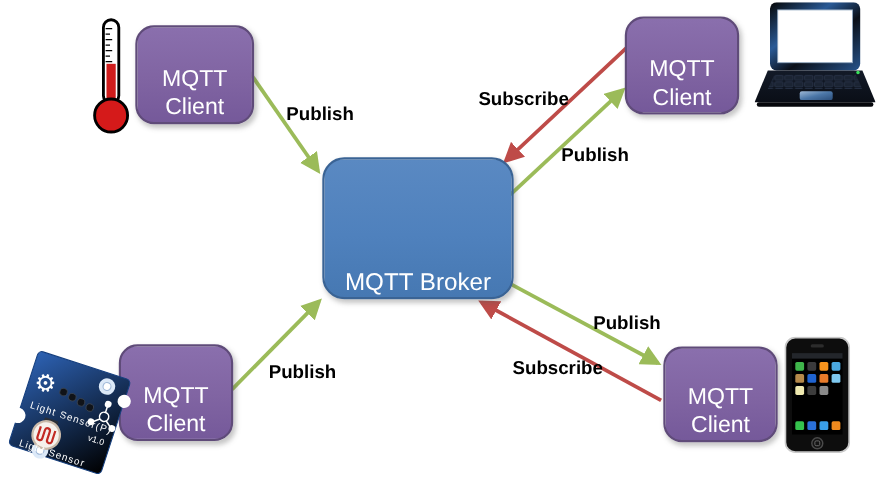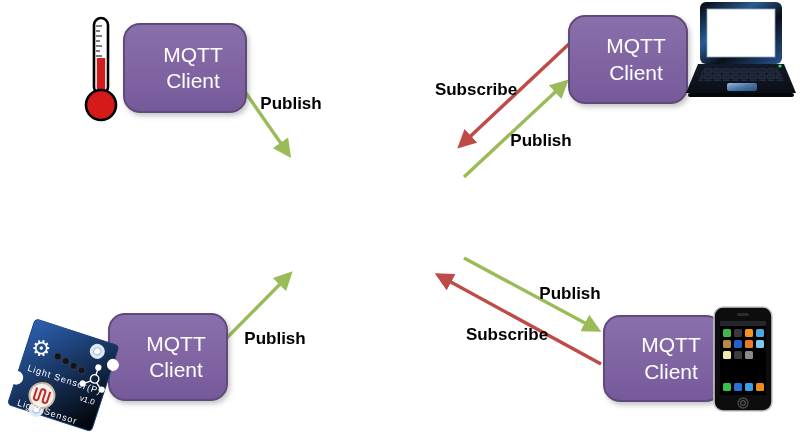--- a/index.html
+++ b/index.html
@@ -2,24 +2,23 @@
 <html><head>
 <meta charset="utf-8">
 <style>
   html,body{margin:0;padding:0;background:#ffffff;}
   #canvas{
     position:relative;width:800px;height:443px;background:#ffffff;overflow:hidden;
     font-family:"Liberation Sans", sans-serif;
   }
   #arrow-layer{position:absolute;left:0;top:0;width:800px;height:443px;z-index:1;}
   .node{
-    position:absolute;z-index:2;display:flex;align-items:center;justify-content:center;
+    position:absolute;z-index:2;display:flex;align-items:flex-end;justify-content:center;
     text-align:center;color:#fff;
     box-shadow:2px 3px 5px rgba(90,90,90,.35);
-    padding-left:16px;
   }
   .client{
     width:100px;height:85px;border-radius:17px;
     background:linear-gradient(180deg,#8a6fad 0%,#8064a2 55%,#75599a 100%);
     border:2px solid #5f4b79;
     font-size:21px;line-height:1.25;
   }
   .broker{
     left:293px;top:143px;width:170px;height:125px;border-radius:20px;
     background:linear-gradient(180deg,#5a89c2 0%,#4f81bd 55%,#4678b2 100%);
@@ -47,20 +46,23 @@
       </marker>
     </defs>
     <line x1="225" y1="63" x2="289" y2="155" stroke="#9BBB59" stroke-width="3.4" marker-end="url(#ah-green)"></line>
     <line x1="570" y1="43" x2="460" y2="146" stroke="#BE4B48" stroke-width="3.4" marker-end="url(#ah-red)"></line>
     <line x1="464" y1="177" x2="566" y2="82" stroke="#9BBB59" stroke-width="3.4" marker-end="url(#ah-green)"></line>
     <line x1="211" y1="354" x2="290" y2="274" stroke="#9BBB59" stroke-width="3.4" marker-end="url(#ah-green)"></line>
     <line x1="464" y1="258" x2="598" y2="330" stroke="#9BBB59" stroke-width="3.4" marker-end="url(#ah-green)"></line>
     <line x1="601" y1="364" x2="438" y2="275" stroke="#BE4B48" stroke-width="3.4" marker-end="url(#ah-red)"></line>
   </svg>
 
+  <div class="node broker">
+    <span>MQTT Broker</span>
+  </div>
 
   <div class="node client" style="left:123px;top:23px;width:104px;height:86px;">
     <span>
       <span style="display:inline-block;width:60px;">MQTT Client</span>
     </span>
   </div>
 
   <div class="node client" style="left:568px;top:15px;">
     <span>
       <span style="display:inline-block;width:60px;">MQTT Client</span>

